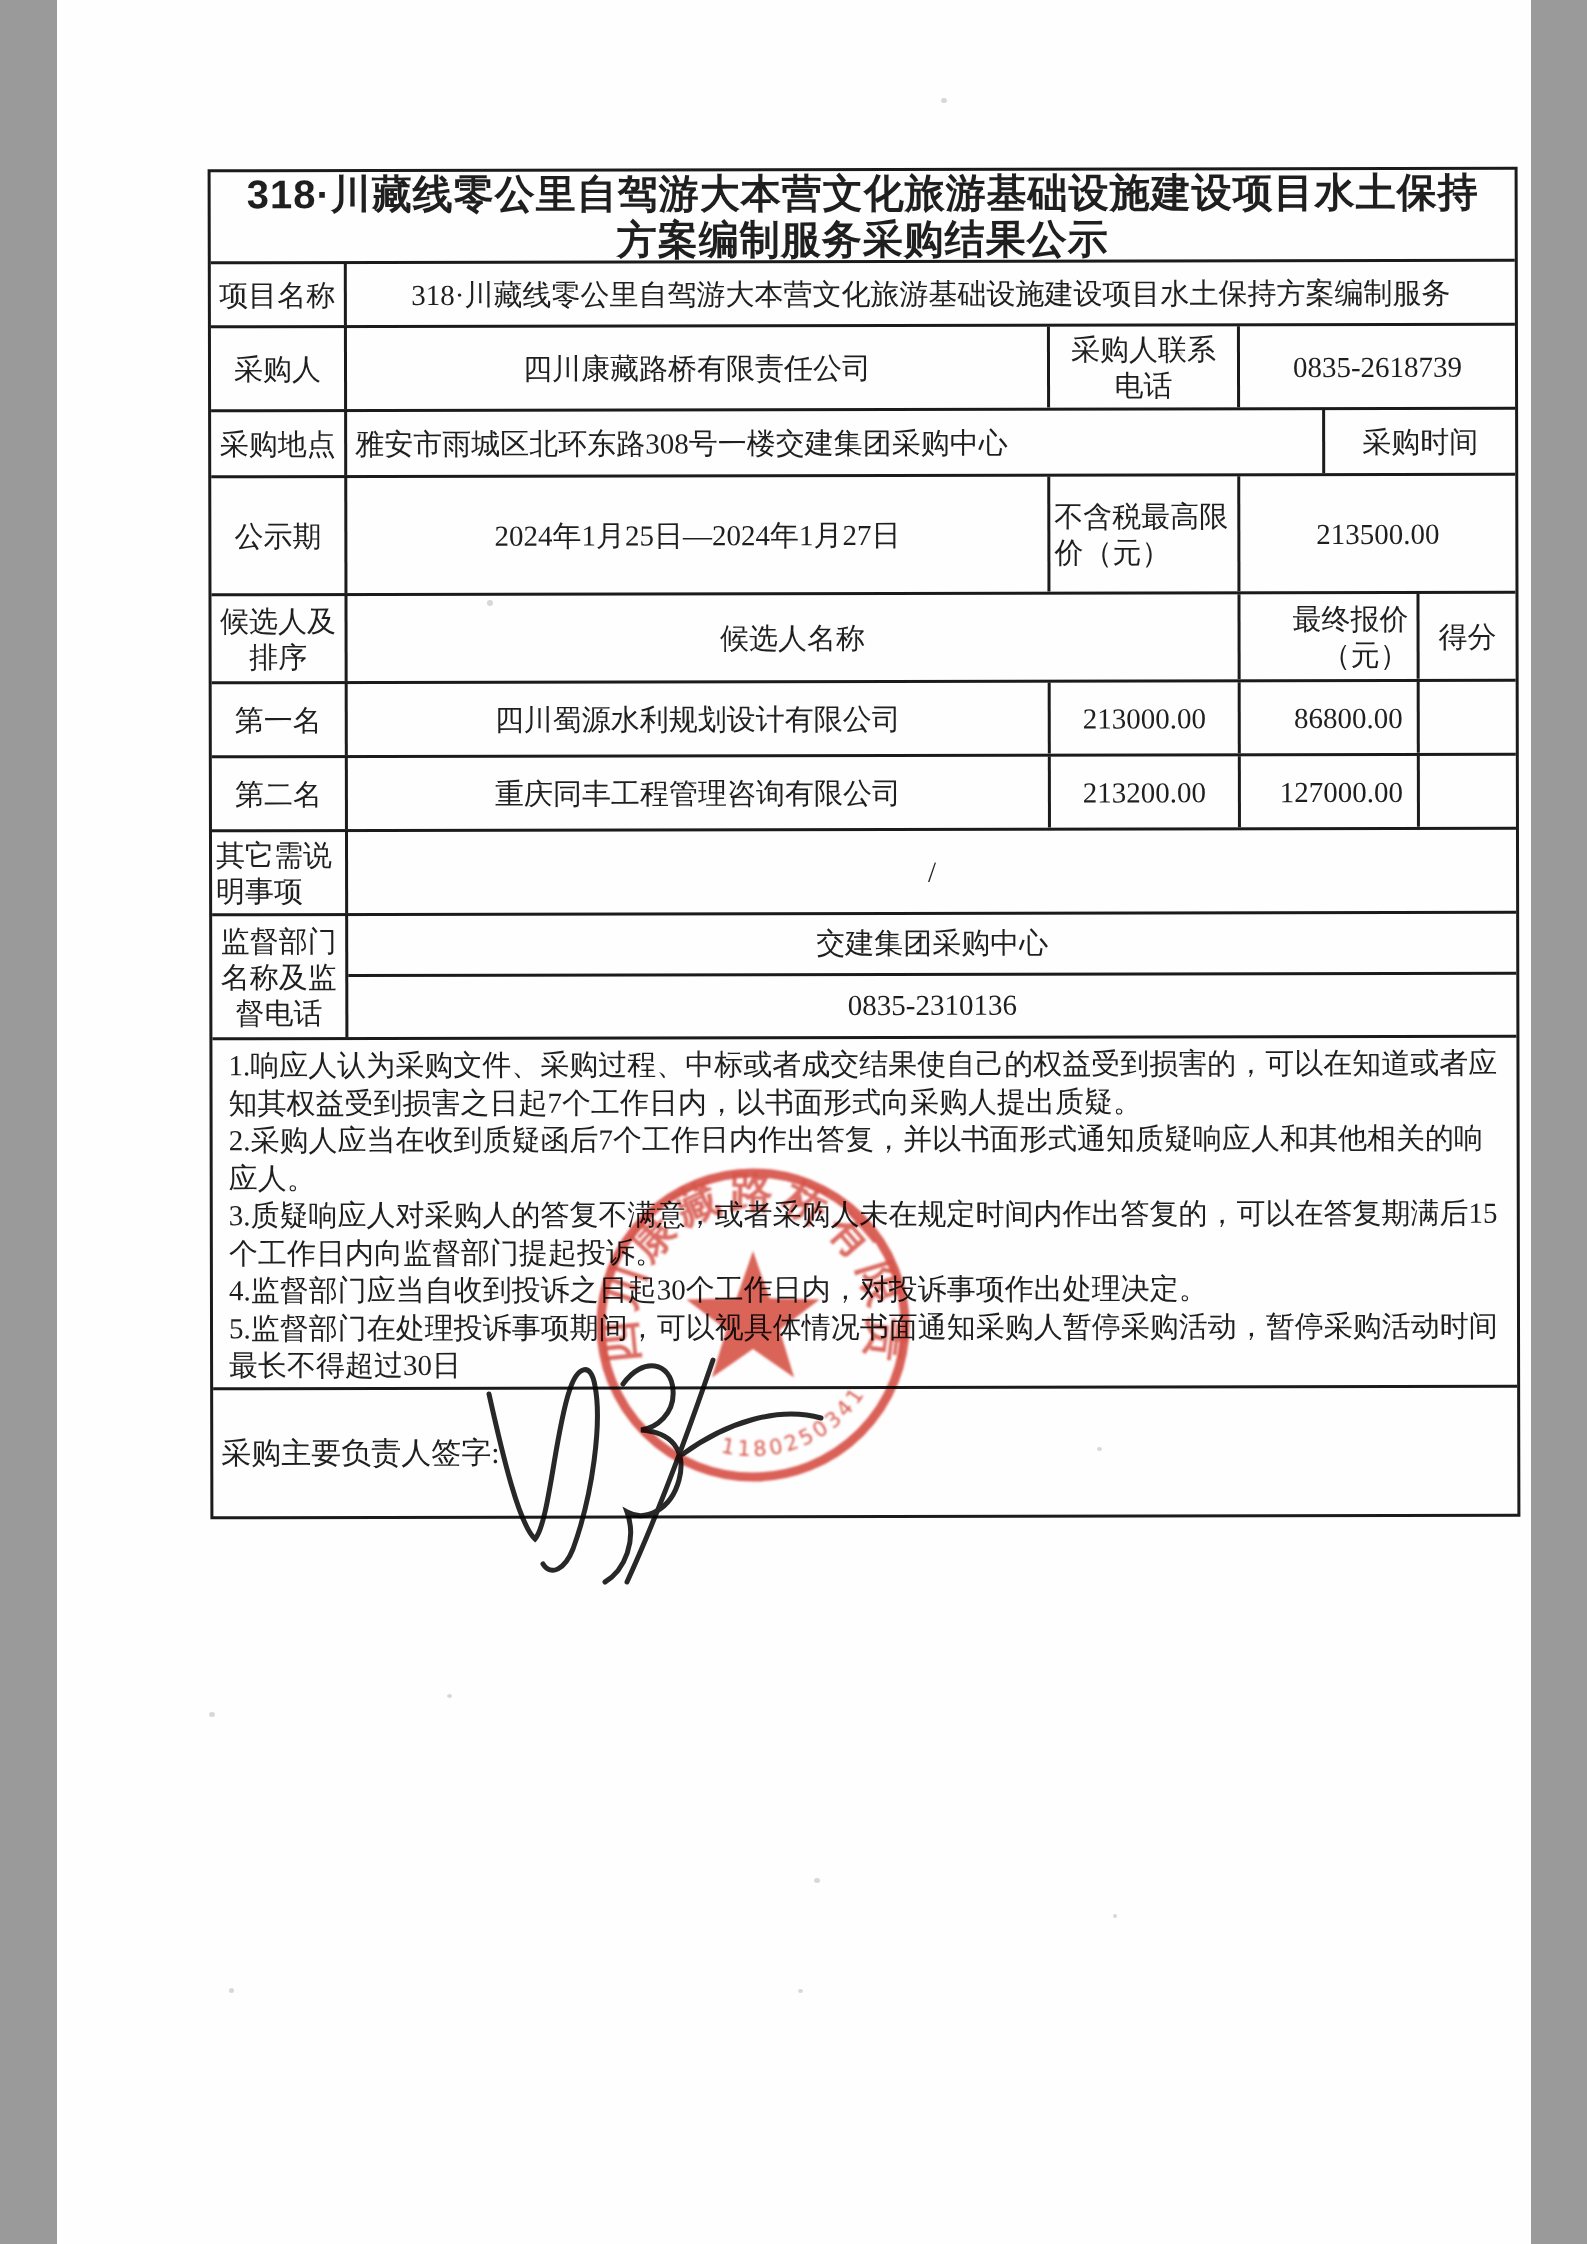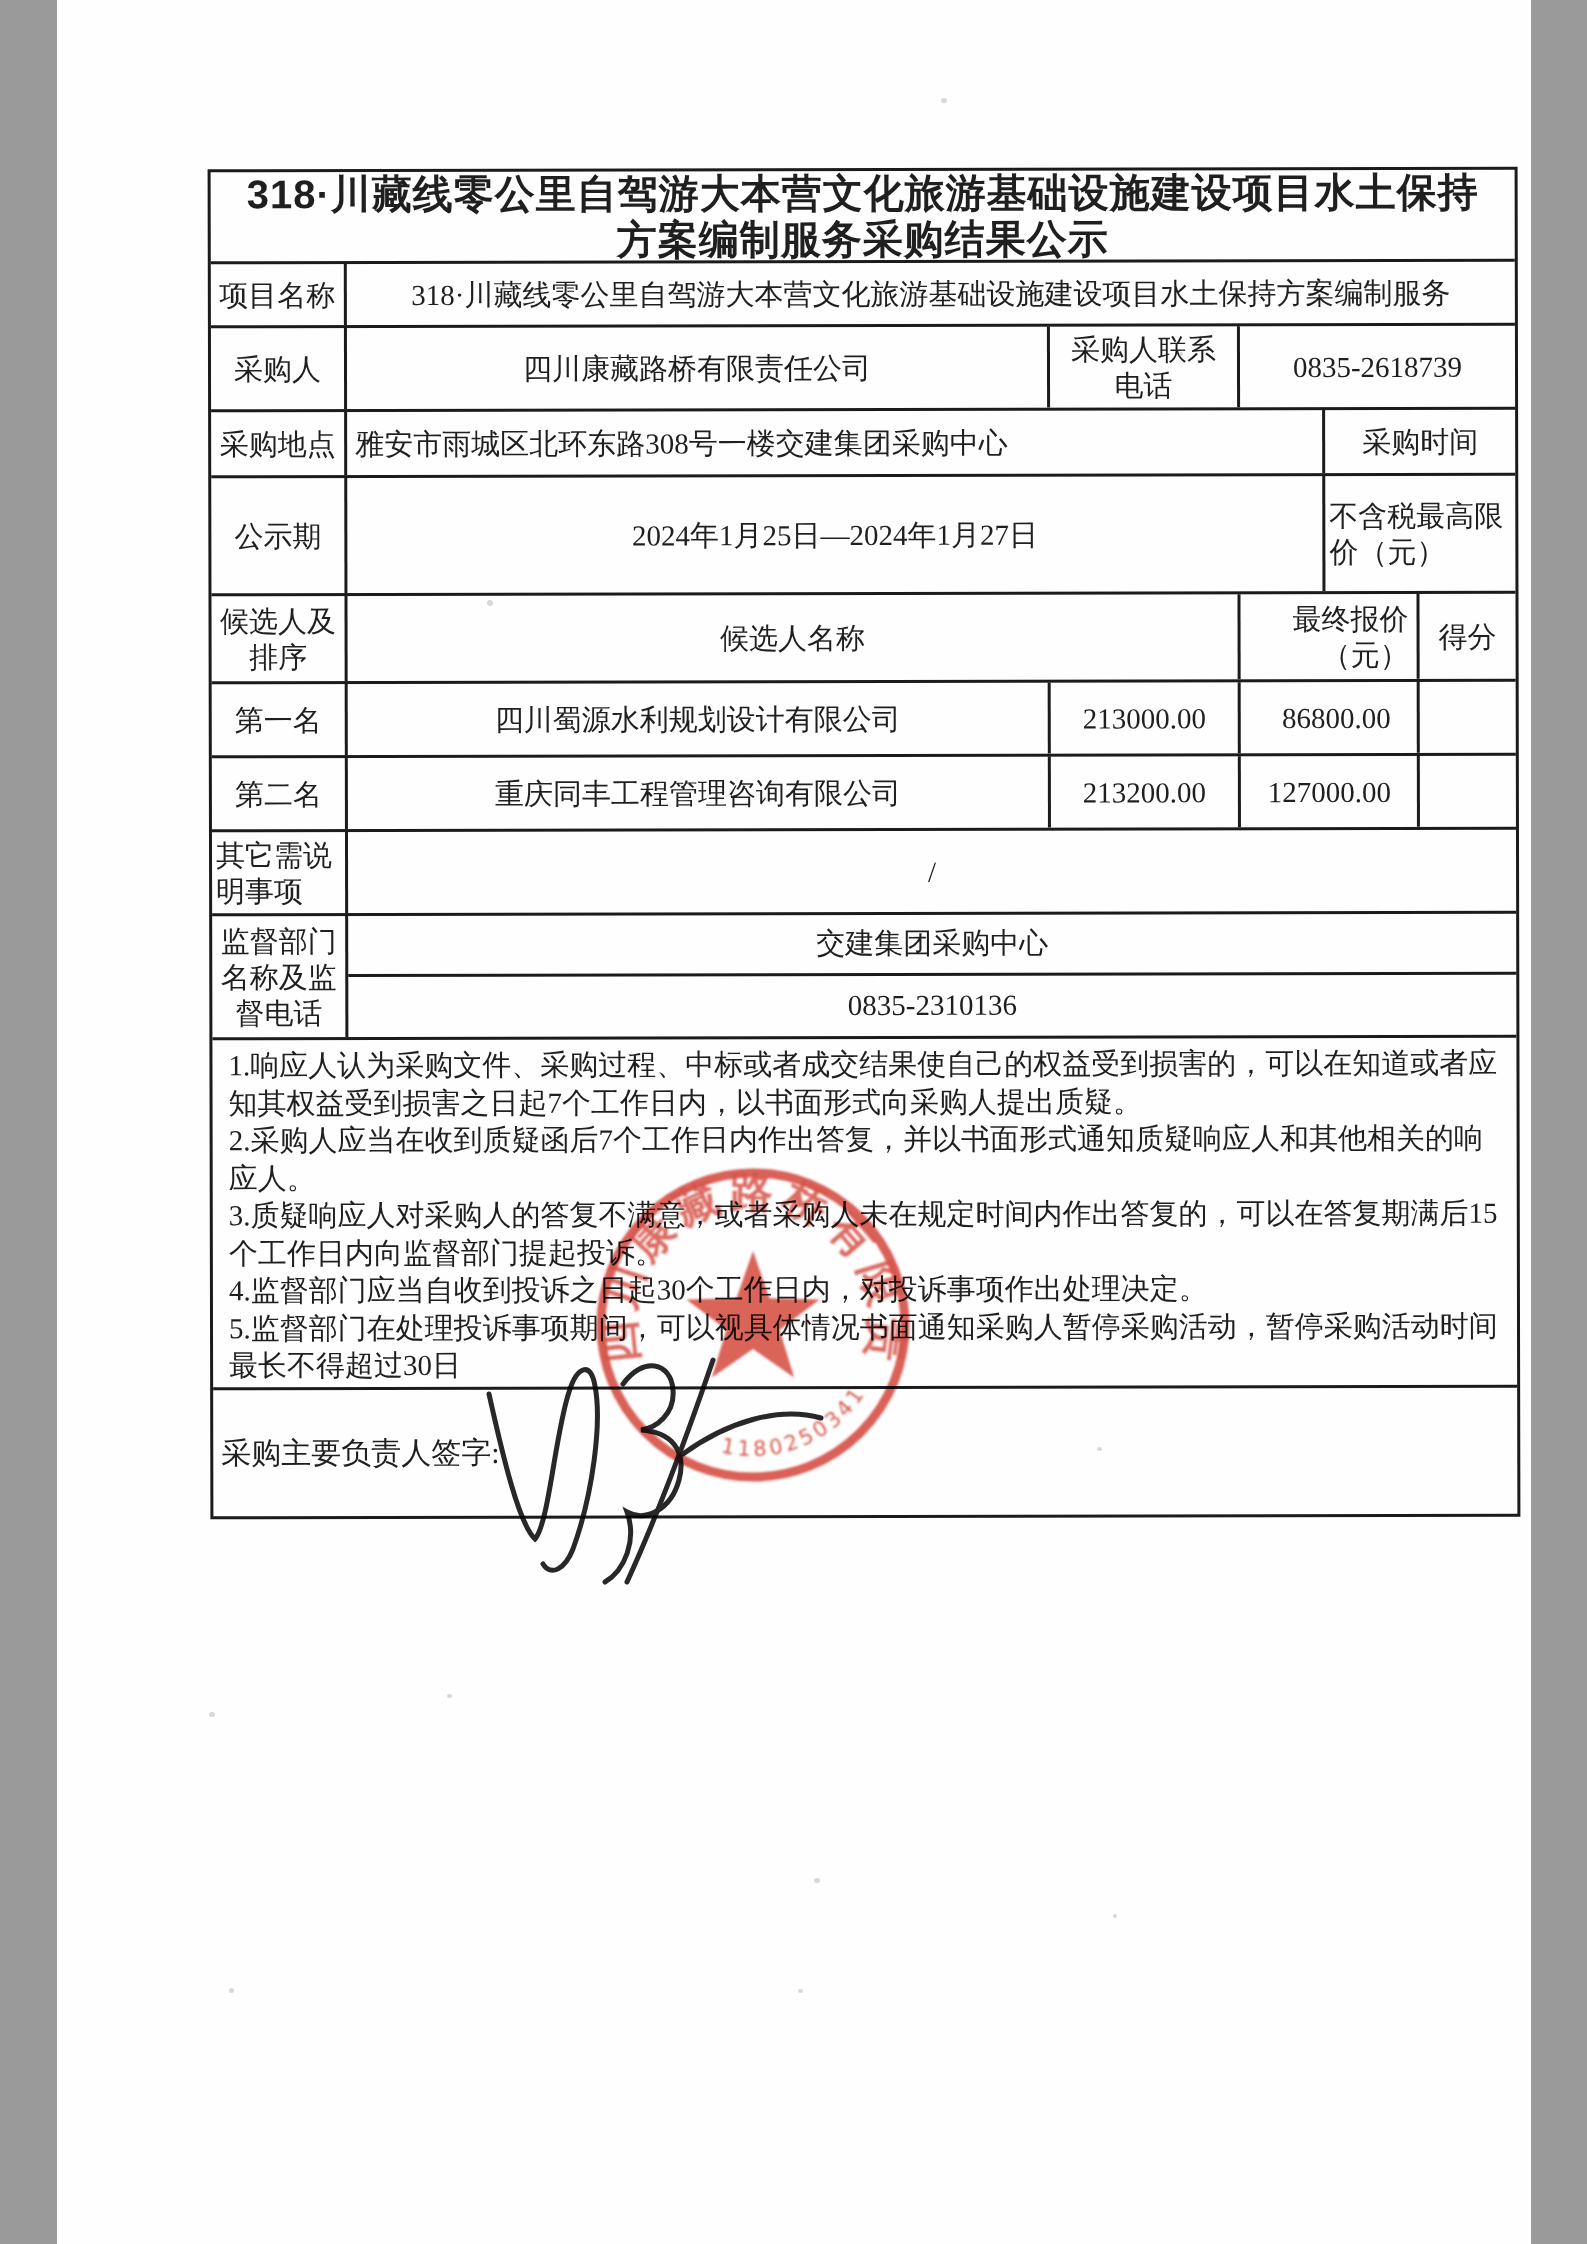--- a/index.html
+++ b/index.html
@@ -50,21 +50,21 @@
   .title-cell{
     flex:1;border-right:none;
     font-family:"Liberation Sans","DejaVu Sans",sans-serif;
     font-weight:700;
     font-size:40px;
     line-height:46px;
     padding:0 26px;
     letter-spacing:1px;
   }
   .left-align{justify-content:flex-start;text-align:left;}
-  .right-align{justify-content:flex-end;text-align:right;padding-right:26px;}
+  .right-align{justify-content:flex-end;text-align:right;padding-right:14px;}
   .label-left{justify-content:flex-start;text-align:left;padding-left:4px;}
   .sup-stack{flex:1;display:flex;flex-direction:column;}
   .sup-sub{
     display:flex;align-items:center;justify-content:center;
     font-size:29px;height:62px;box-sizing:border-box;
   }
   .sup-sub:first-child{border-bottom:3px solid #1b1b1b;}
   .notice-cell{
     flex:1;display:block;
     padding:7px 14px 4px 16px;
@@ -128,20 +128,21 @@
     <div class="row" style="height:66px">
       <div class="cell c1">采购地点</div>
       <div class="cell cmid left-align">雅安市雨城区北环东路308号一楼交建集团采购中心</div>
       <div class="cell c3">采购时间</div>
     </div>
 
     <div class="row" style="height:118px">
       <div class="cell c1">公示期</div>
       <div class="cell cmid">2024年1月25日—2024年1月27日</div>
       <div class="cell c3 label-left">不含税最高限价（元）</div>
+      <div class="cell cv2">213500.00</div>
     </div>
 
     <div class="row" style="height:88px">
       <div class="cell c1">候选人及排序</div>
       <div class="cell cmid">候选人名称</div>
       <div class="cell c4">最终报价（元）</div>
       <div class="cell c5">得分</div>
     </div>
 
     <div class="row" style="height:74px">

